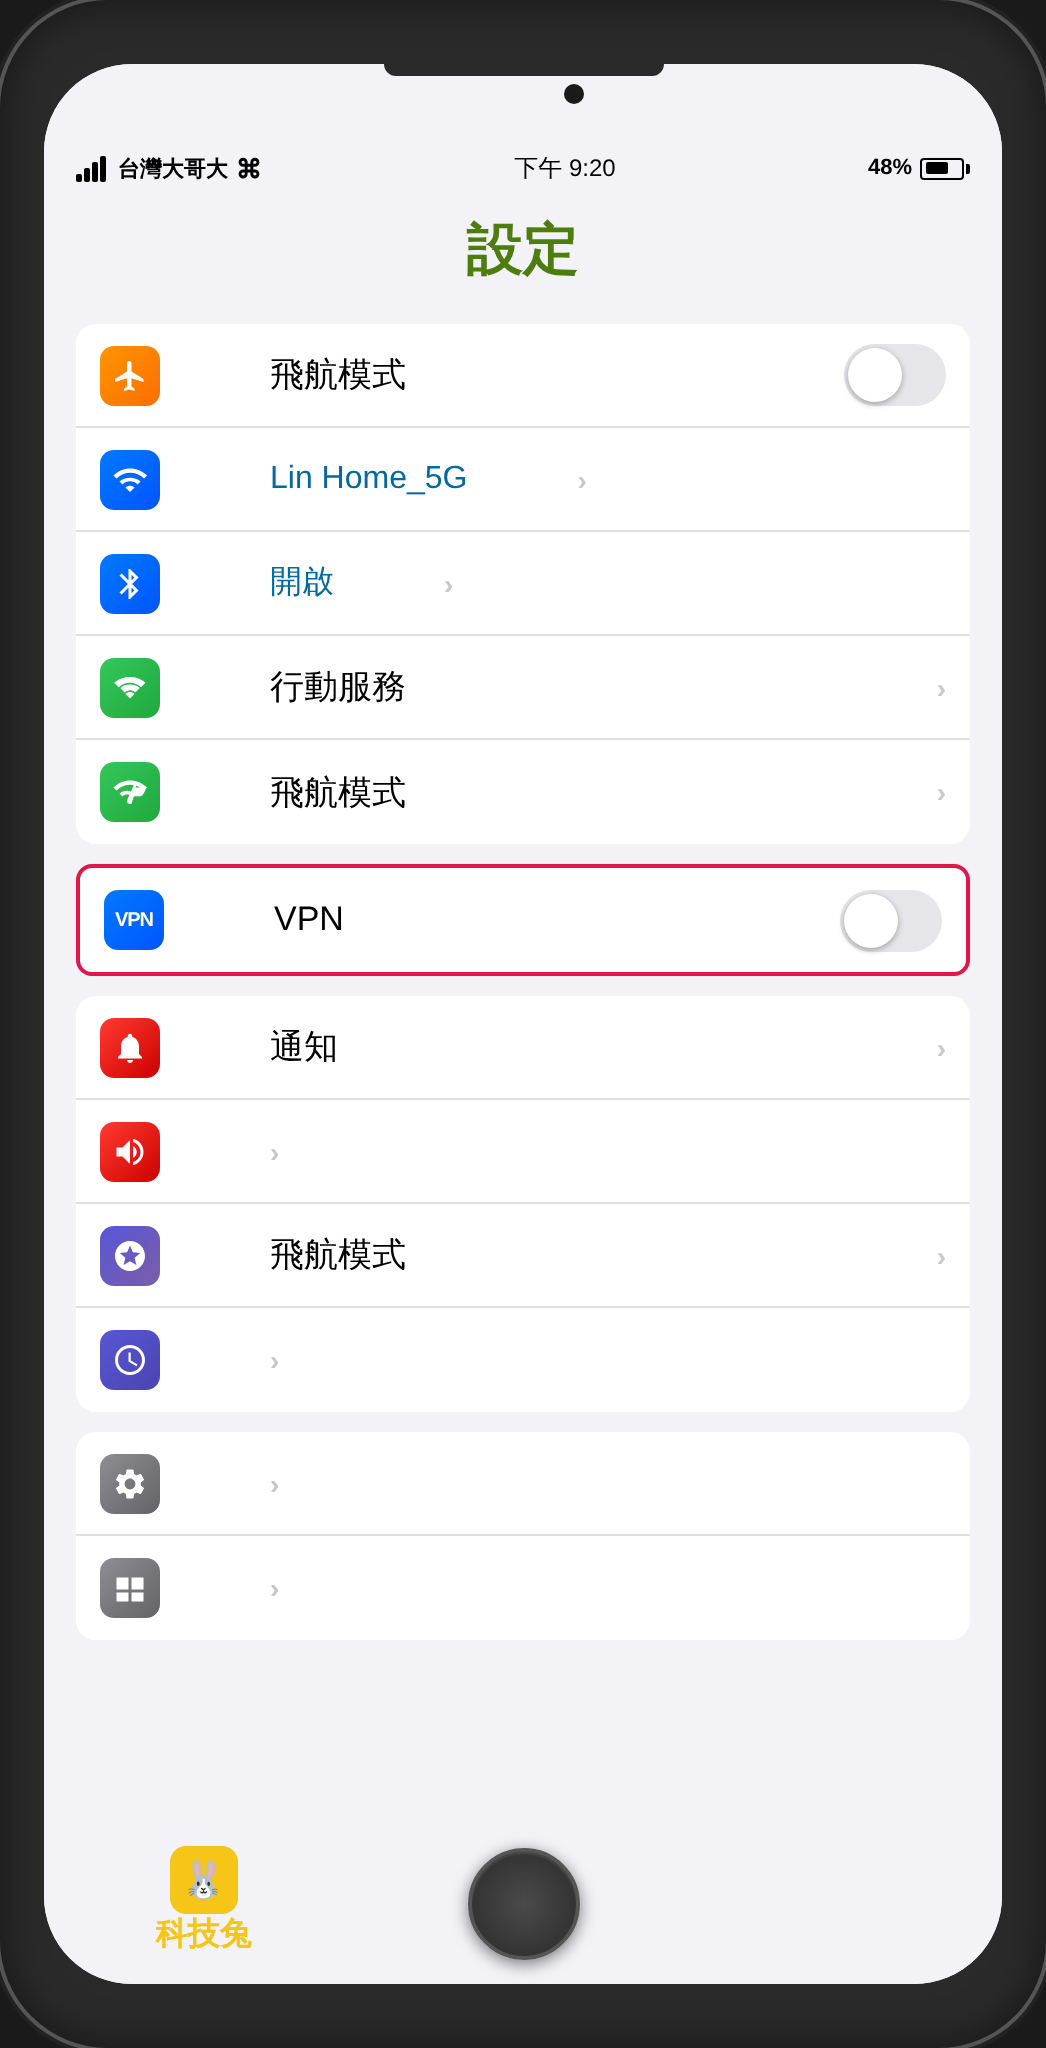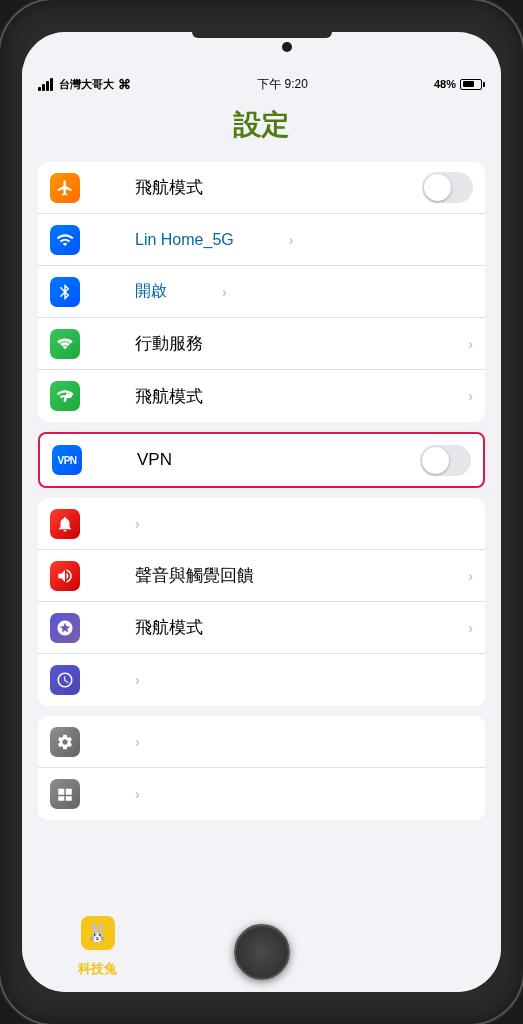--- a/index.html
+++ b/index.html
@@ -325,23 +325,23 @@
       width: 34px;
       height: 34px;
       background: #f5c518;
       border-radius: 8px;
       display: flex;
       align-items: center;
       justify-content: center;
       font-size: 18px;
     }
     .watermark-text {
-      font-size: 13px;
+      font-size: 16px;
       color: #f5c518;
-      margin-top: 10px;
+      margin-top: 0;
       font-weight: 600;
       font-family: Liberation Serif, serif;
     }
   </style>
 </head>
 <body>
 
 <div class="phone-outer">
   <div class="phone-screen">
 
@@ -444,30 +444,30 @@
       </div>
 
       <div class="settings-group">
 
         <div class="settings-row">
           <div class="row-icon icon-notifications">
             <svg width="18" height="18" viewBox="0 0 24 24" fill="white">
               <path d="M12 22c1.1 0 2-.9 2-2h-4c0 1.1.9 2 2 2zm6-6v-5c0-3.07-1.64-5.64-4.5-6.32V4c0-.83-.67-1.5-1.5-1.5s-1.5.67-1.5 1.5v.68C7.63 5.36 6 7.92 6 11v5l-2 2v1h16v-1l-2-2z"></path>
             </svg>
           </div>
+          <span class="row-label">通知</span>
           <span class="chevron">›</span>
         </div>
 
         <div class="settings-row">
           <div class="row-icon icon-sounds">
             <svg width="18" height="18" viewBox="0 0 24 24" fill="white">
               <path d="M3 9v6h4l5 5V4L7 9H3zm13.5 3c0-1.77-1.02-3.29-2.5-4.03v8.05c1.48-.73 2.5-2.25 2.5-4.02zM14 3.23v2.06c2.89.86 5 3.54 5 6.71s-2.11 5.85-5 6.71v2.06c4.01-.91 7-4.49 7-8.77s-2.99-7.86-7-8.77z"></path>
             </svg>
           </div>
-          <span class="row-label">聲音與觸覺回饋</span>
           <span class="chevron">›</span>
         </div>
 
         <div class="settings-row">
           <div class="row-icon icon-focus">
             <svg width="18" height="18" viewBox="0 0 24 24" fill="white">
               <path d="M11.99 2C6.47 2 2 6.48 2 12s4.47 10 9.99 10C17.52 22 22 17.52 22 12S17.52 2 11.99 2zm4.24 16L12 15.45 7.77 18l1.12-4.81-3.73-3.23 4.92-.42L12 5l1.92 4.53 4.92.42-3.73 3.23L16.23 18z"></path>
             </svg>
           </div>
           <span class="row-label">飛航模式</span>

